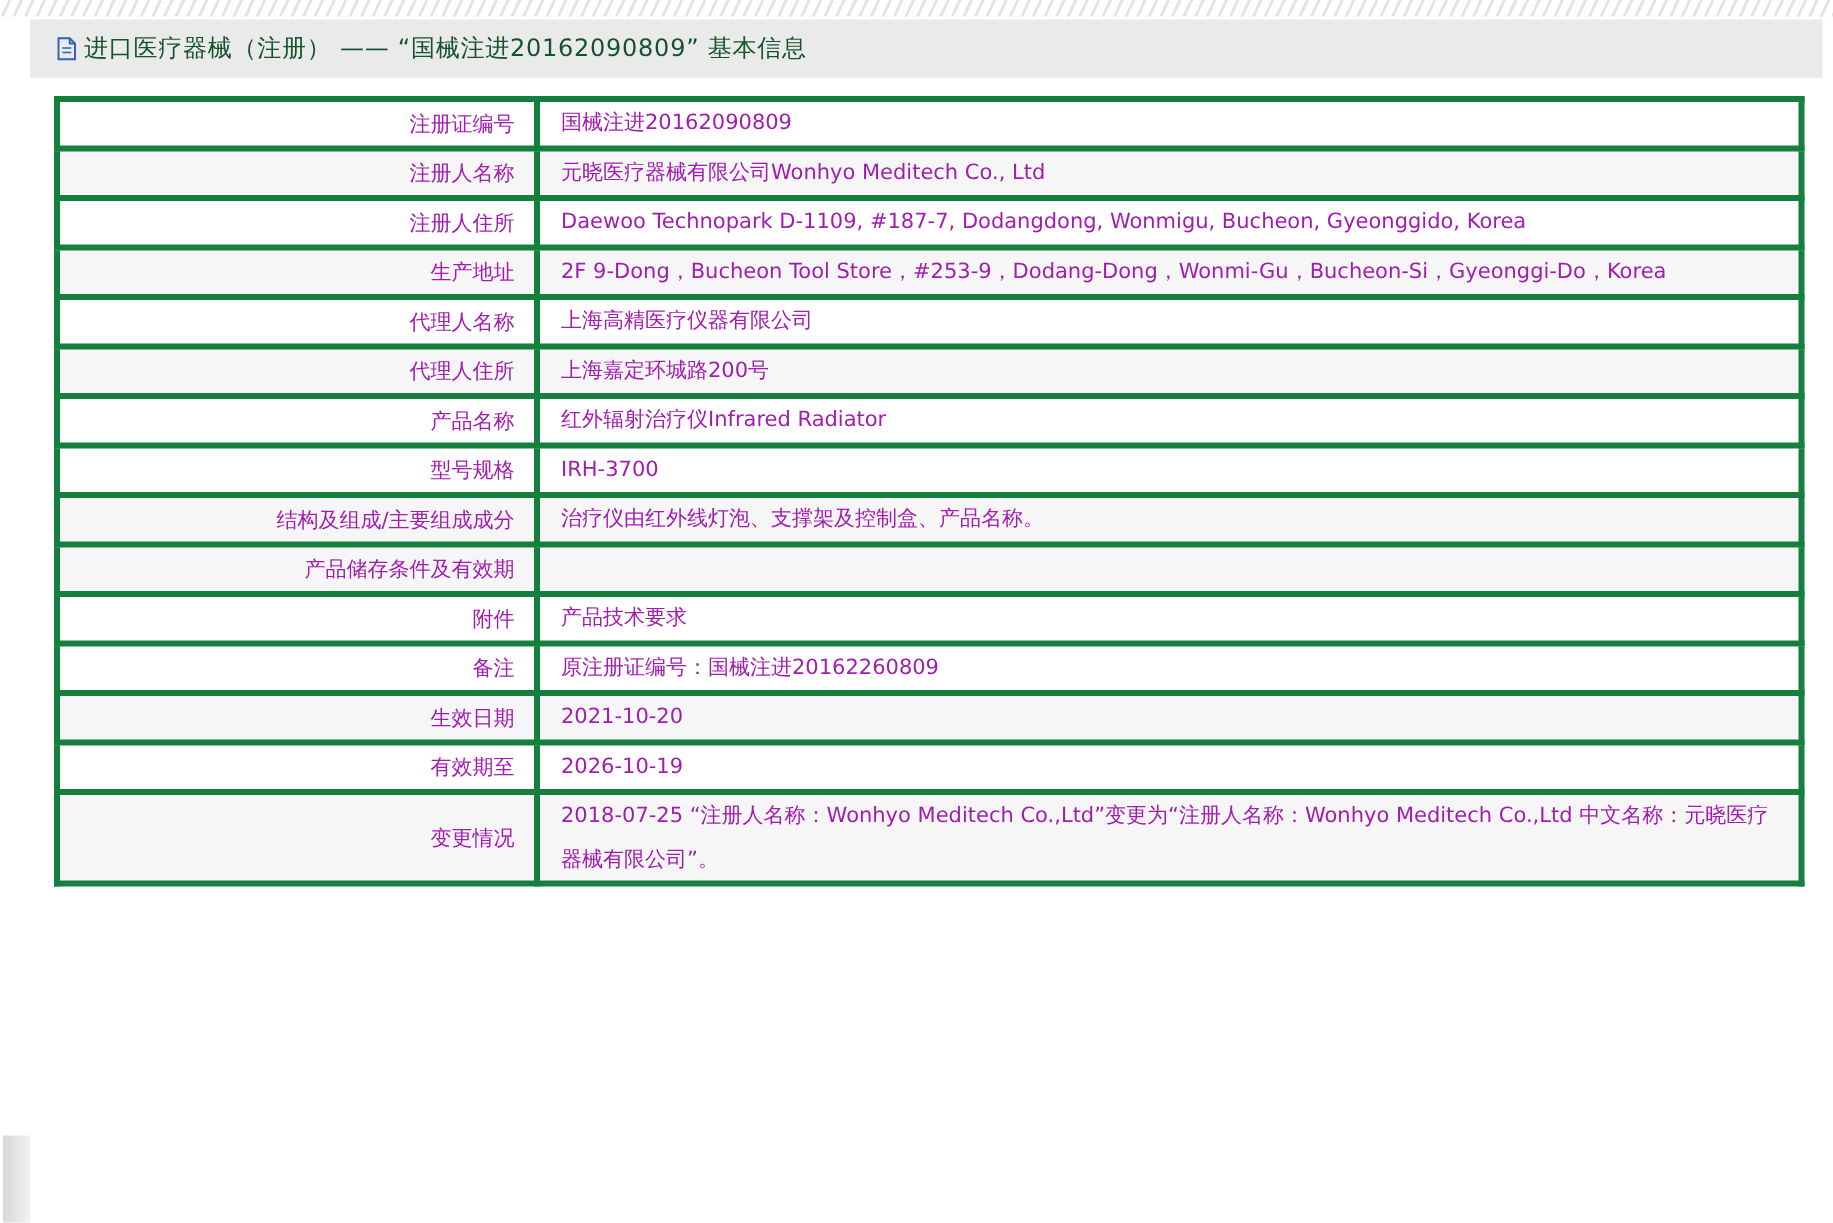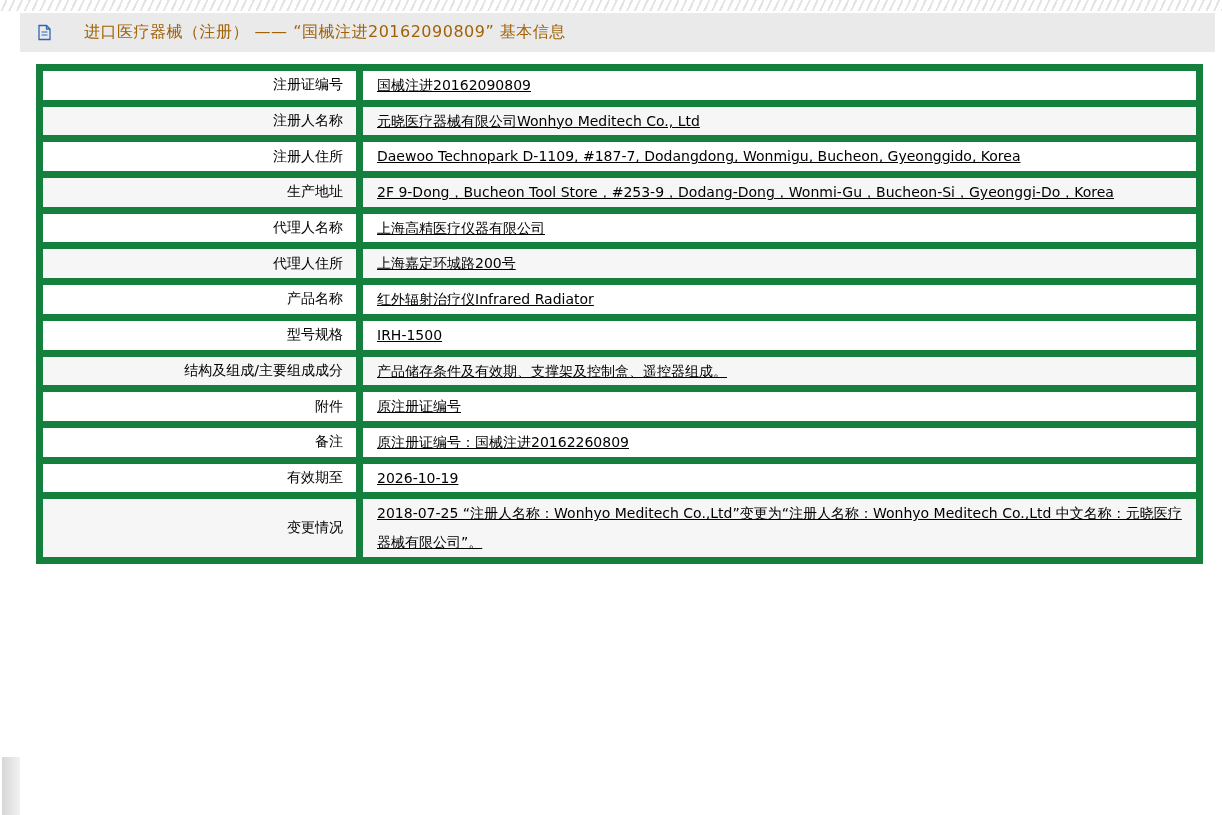--- a/index.html
+++ b/index.html
@@ -26,39 +26,37 @@
   }
   .header-bar {
     height: 39px;
     background: #eaeaea;
     display: flex;
     align-items: center;
     padding-left: 17px;
   }
   .doc-icon { display: inline-flex; margin-right: 4px; }
   .page-title {
-    color: #a16207;
+    color: #14532d;
     font-size: 16px;
     letter-spacing: 0.5px;
     white-space: nowrap;
-    margin-left: 28px;
   }
   .info-table {
     margin: 12px 14px 0 16px;
     width: 1167px;
     border-collapse: collapse;
     table-layout: fixed;
   }
   .info-table td {
-    border: 7px solid #15803d;
+    border: 4px solid #15803d;
     font-size: 14px;
-    color: #000000;
+    color: #a21caf;
     height: 33px;
     vertical-align: middle;
-    text-decoration: underline;
   }
   .info-table tr.alt { background: #f6f6f6; }
   td.cell-label {
     width: 320px;
     text-align: right;
     padding: 0 13px 0 12px;
     white-space: nowrap;
   }
   td.cell-value {
     padding: 0 14px;
@@ -132,39 +130,51 @@
         <tr>
           <td class="cell-label"><span class="label-inner">
               <span>产品名称</span>
             </span></td>
           <td class="cell-value"><span>红外辐射治疗仪Infrared Radiator</span></td>
         </tr>
         <tr>
           <td class="cell-label"><span class="label-inner">
               <span>型号规格</span>
             </span></td>
-          <td class="cell-value"><span>IRH-1500</span></td>
+          <td class="cell-value"><span>IRH-3700</span></td>
         </tr>
         <tr class="alt">
           <td class="cell-label"><span class="label-inner">
               <span>结构及组成/主要组成成分</span>
             </span></td>
-          <td class="cell-value"><span>产品储存条件及有效期、支撑架及控制盒、遥控器组成。</span></td>
+          <td class="cell-value"><span>治疗仪由红外线灯泡、支撑架及控制盒、产品名称。</span></td>
+        </tr>
+        <tr class="alt">
+          <td class="cell-label"><span class="label-inner">
+              <span>产品储存条件及有效期</span>
+            </span></td>
+          <td class="cell-value"><span></span></td>
         </tr>
         <tr>
           <td class="cell-label"><span class="label-inner">
               <span>附件</span>
             </span></td>
-          <td class="cell-value"><span>原注册证编号</span></td>
+          <td class="cell-value"><span>产品技术要求</span></td>
         </tr>
         <tr>
           <td class="cell-label"><span class="label-inner">
               <span>备注</span>
             </span></td>
           <td class="cell-value"><span>原注册证编号：国械注进20162260809</span></td>
+        </tr>
+        <tr class="alt">
+          <td class="cell-label"><span class="label-inner">
+              <span>生效日期</span>
+            </span></td>
+          <td class="cell-value"><span>2021-10-20</span></td>
         </tr>
         <tr>
           <td class="cell-label"><span class="label-inner">
               <span>有效期至</span>
             </span></td>
           <td class="cell-value"><span>2026-10-19</span></td>
         </tr>
         <tr class="alt">
           <td class="cell-label"><span class="label-inner">
               <span>变更情况</span>

